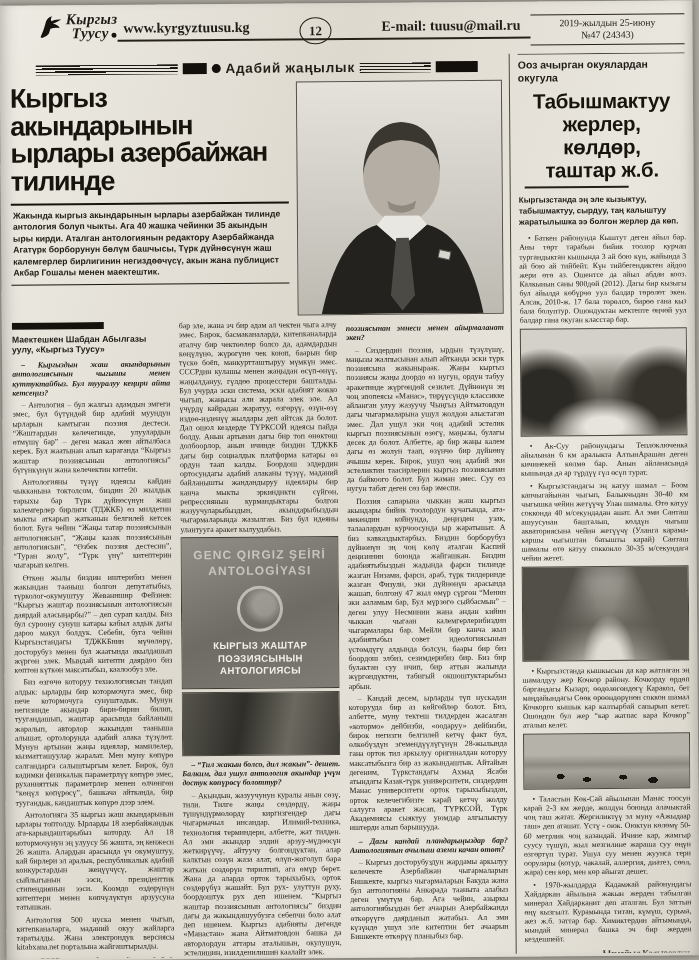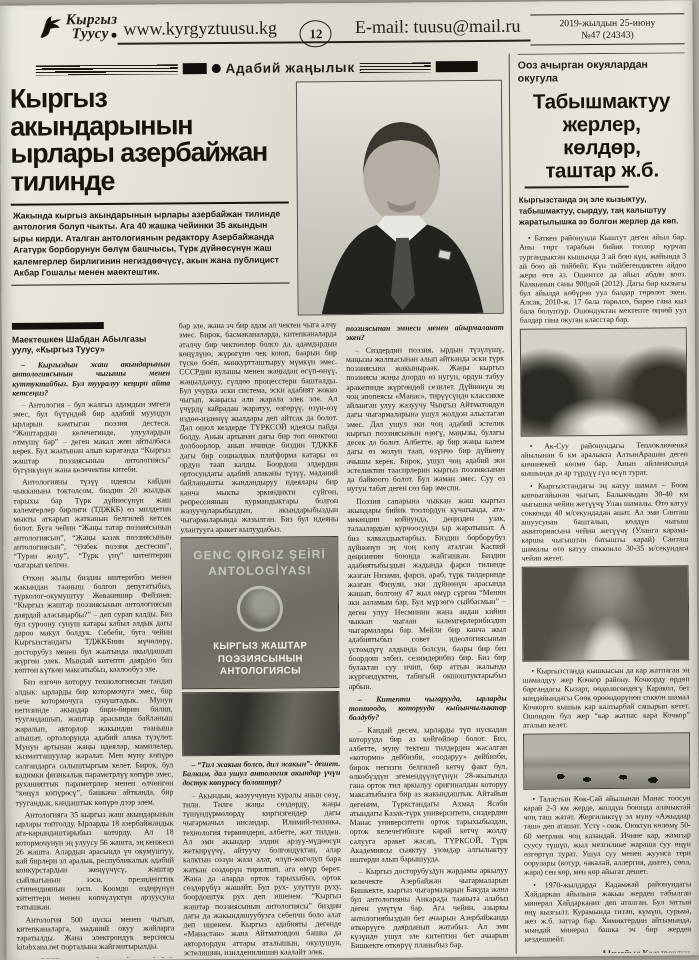--- a/index.html
+++ b/index.html
@@ -19,21 +19,21 @@
     box-sizing:border-box;
   }
   
   .masthead{display:flex;align-items:flex-start;height:46px;}
   .logo{display:flex;align-items:center;width:108px;flex:none;justify-content:flex-end;}
   .logo svg{width:30px;height:30px;flex:none;}
   .logo-text{font-style:italic;font-weight:bold;font-size:15px;line-height:.95;letter-spacing:.3px;}
   .logo-text .l2{margin-left:6px;display:block;}
   .logo-dot{display:inline-block;width:5px;height:5px;background:#16130e;border-radius:50%;margin-left:3px;}
   .mast-mid{flex:1;display:flex;align-items:flex-end;justify-content:space-between;border-bottom:2px solid #262219;padding:8px 10px 3px 6px;}
-  .site,.email{font-weight:normal;font-size:18px;}
+  .site,.email{font-weight:bold;font-size:14px;}
   .pagenum-circle{
     width:30px;height:25px;border:1.6px solid #262219;border-radius:50%;
     display:flex;align-items:center;justify-content:center;
     font-size:13px;font-weight:bold;margin-bottom:-9px;background:transparent;
   }
   .issue{width:150px;flex:none;text-align:center;font-size:9.8px;line-height:1.25;
     border-top:1.3px solid #262219;border-bottom:1.3px solid #262219;padding:2px 2px 3px;margin-top:7px;}
   
   .content{display:flex;height:900px;}
   .main-zone{width:492px;flex:none;}
@@ -217,22 +217,22 @@
             <div class="ph ph-table"></div>
             <div>
                 <p class="q">– “Тил жакын болсо, дил жакын”- дешет. Балким, дал ушул антология акындар үчүн достук көпүрөсү болоттур?</p>
                 <p class="a">– Акындын, жазуучунун куралы анын сөзү, тили. Тилге жаңы сөздөрдү, жаңы түшүндүрмөлөрдү киргизгендер дагы чыгармачыл инсандар. Илимий-техника, технология терминдери, албетте, жат тилден. Ал эми акындар элдин арзуу-мүдөөсүн жеткирүүчү, айтуучу болгондуктан, алар калктын сөзүн жаза алат, өлүп-жоголуп бара жаткан сөздөрүн тирилтип, ага өмүр берет. Жана да аларда орток тарыхыбыз, орток сөздөрүбүз жашайт. Бул рух- улуттун руху, боордоштук рух деп ишенем. “Кыргыз жаштар поэзиясынын антологиясы” биздин дагы да жакындашуубузга себепчи боло алат деп ишенем. Кыргыз адабияты дегенде «Манастан» жана Айтматовдон башка да авторлордун аттары аталышын, окулушун, эстелишин, изилденилишин каалайт элек.</p>
               </div>
           </div>
           <div class="col">
               <p class="q qc">поэзиясынан эмнеси менен айырмаланат экен?</p>
               <p class="a">– Сиздердин поэзия, ырдын түзүлүшү, маңызы жалпысынан алып айтканда эски түрк поэзиясына жакыныраак. Жаңы кыргыз поэзиясы жаңы доордо өз нугун, ордун табуу аракетинде жүргөндөй сезилет. Дүйнөнүн эң чоң эпопеясы «Манас», тирүүсүндө классикке айланган улуу жазуучу Чыңгыз Айтматовдун дагы чыгармаларына ушул жолдон алыстаган эмес. Дал ушул эки чоң адабий эстелик кыргыз поэзиясынын өзөгү, маңызы, булагы десек да болот. Албетте, ар бир жаңы калем дагы өз жолун таап, өзүнчө бир дүйнөнү ачышы керек. Бирок, ушул чоң адабий эки эстеликтин таасирлерин кыргыз поэзиясынан да байкоого болот. Бул жаман эмес. Суу өз нугун табат деген сөз бар эмеспи.</p>
               <p class="a">Поэзия сапарына чыккан жаш кыргыз акындары бийик тоолордун кучагында, ата-мекендин койнунда, деңизден узак, талаалардын курчоосунда ыр жаратышат. А биз кавказдыктарбыз. Биздин борборубуз дүйнөнүн эң чоң көлү аталган Каспий деңизинин боюнда жайгашкан. Биздин адабиятыбыздын жадында фарси тилинде жазган Низами, фарси, араб, түрк тилдеринде жазган Физули, эки дүйнөнүн арасында жашап, болгону 47 жыл өмүр сүргөн “Менин эки ааламым бар, Бул мүрзөгө сыйбасмын” – деген улуу Несминин жана андан кийин чыккан чыгаан калемгерлерибиздин чыгармалары бар. Мейли бир канча жыл адабиятыбыз совет идеологиясынын үстөмдүгү алдында болсун, баары бир биз боордош элбиз, сезимдерибиз бир. Биз бир булактан суу ичип, бир аттын жалында жүргөндүктөн, табигый окшоштуктарыбыз арбын.</p>
-              <p class="q">– Китепти чыгарууда, ырларды топтоодо, которууда кыйынчылыктар болдубу?</p>
               <p class="a">– Кандай десем, ырларды түп нускадан которууда бир аз көйгөйлөр болот. Биз, албетте, муну тектеш тилдерден жасалган «котормо» дейбизби, «оодаруу» дейбизби, бирок негизги белгилей кетчү факт бул, өлкөбүздүн эгемендүүлүгүнүн 28-жылында гана орток тил аркылуу оригиналдан которуу максатыбызга бир аз жакындаштык. Айтайын дегеним, Түркстандагы Ахмад Ясаби атындагы Казак-түрк университети, сиздердин Манас университети орток тарыхыбыздан, орток келечегибизге карай кетчү жолду салууга аракет жасап, ТҮРКСОЙ, Түрк Академиясы сыяктуу уюмдар алгылыктуу иштерди алып барышууда.</p>
+              <p class="q">– Дагы кандай пландарыңыздар бар? Антологиянын ачылыш аземи качан өтөт?</p>
               <p class="a">– Кыргыз досторубуздун жардамы аркылуу келечекте Азербайжан чыгармаларын Бишкекте, кыргыз чыгармаларын Бакуда жана бул антологияны Анкарада тааныта алабыз деген үмүтүм бар. Ага чейин, азыркы антологиябыздын бет ачаарын Азербайжанда өткөрүүгө даярданып жатабыз. Ал эми күзүндө ушул эле китептин бет ачаарын Бишкекте өткөрүү планыбыз бар.</p>
             </div>
         </div>
       </div>
 
       <aside class="sidebar">
         <div class="kicker">Ооз ачырган окуялардан окугула</div>
         <h2>Табышмактуу
 жерлер,
 көлдөр,

